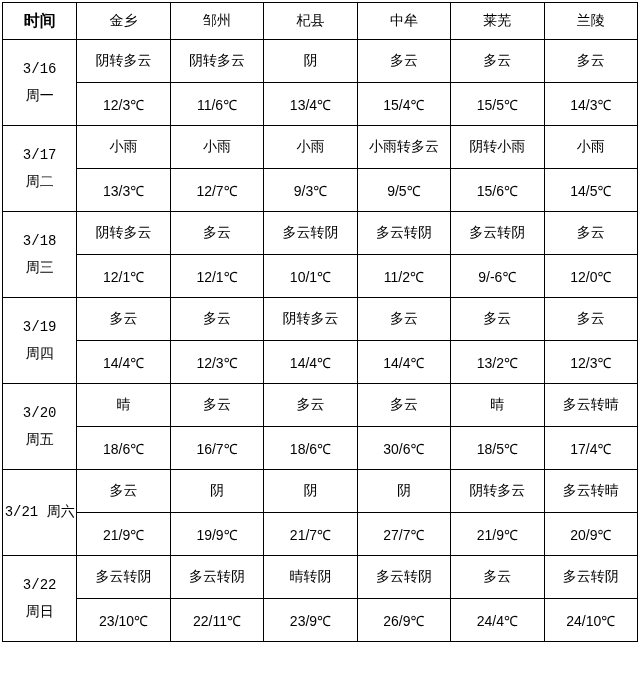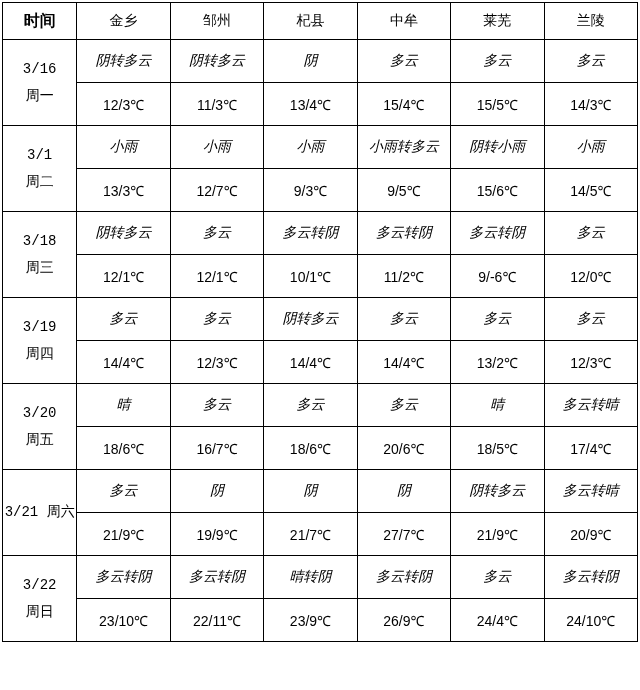--- a/index.html
+++ b/index.html
@@ -61,21 +61,20 @@
   }
   td.date-cell.single .d1 {
     display: inline;
   }
   td.date-cell.single .d2 {
     display: inline;
   }
   td.cond {
     height: 42px;
     font-size: 13.5px;
-    font-style: italic;
   }
   td.temp {
     height: 42px;
     font-size: 13.5px;
   }
 </style>
 </head>
 <body>
 
 <div class="sheet">
@@ -109,30 +108,30 @@
         </td>
         <td class="cond">阴转多云</td>
         <td class="cond">阴转多云</td>
         <td class="cond">阴</td>
         <td class="cond">多云</td>
         <td class="cond">多云</td>
         <td class="cond">多云</td>
       </tr>
       <tr>
         <td class="temp">12/3℃</td>
-        <td class="temp">11/3℃</td>
+        <td class="temp">11/6℃</td>
         <td class="temp">13/4℃</td>
         <td class="temp">15/4℃</td>
         <td class="temp">15/5℃</td>
         <td class="temp">14/3℃</td>
       </tr>
 
       <tr>
         <td class="date-cell" rowspan="2">
-          <span class="d1">3/1</span>
+          <span class="d1">3/17</span>
           <span class="d2">周二</span>
         </td>
         <td class="cond">小雨</td>
         <td class="cond">小雨</td>
         <td class="cond">小雨</td>
         <td class="cond">小雨转多云</td>
         <td class="cond">阴转小雨</td>
         <td class="cond">小雨</td>
       </tr>
       <tr>
@@ -195,21 +194,21 @@
         <td class="cond">多云</td>
         <td class="cond">多云</td>
         <td class="cond">多云</td>
         <td class="cond">晴</td>
         <td class="cond">多云转晴</td>
       </tr>
       <tr>
         <td class="temp">18/6℃</td>
         <td class="temp">16/7℃</td>
         <td class="temp">18/6℃</td>
-        <td class="temp">20/6℃</td>
+        <td class="temp">30/6℃</td>
         <td class="temp">18/5℃</td>
         <td class="temp">17/4℃</td>
       </tr>
 
       <tr>
         <td class="date-cell single" rowspan="2">
           <span class="d1">3/21 周六</span>
           <span class="d2"></span>
         </td>
         <td class="cond">多云</td>

